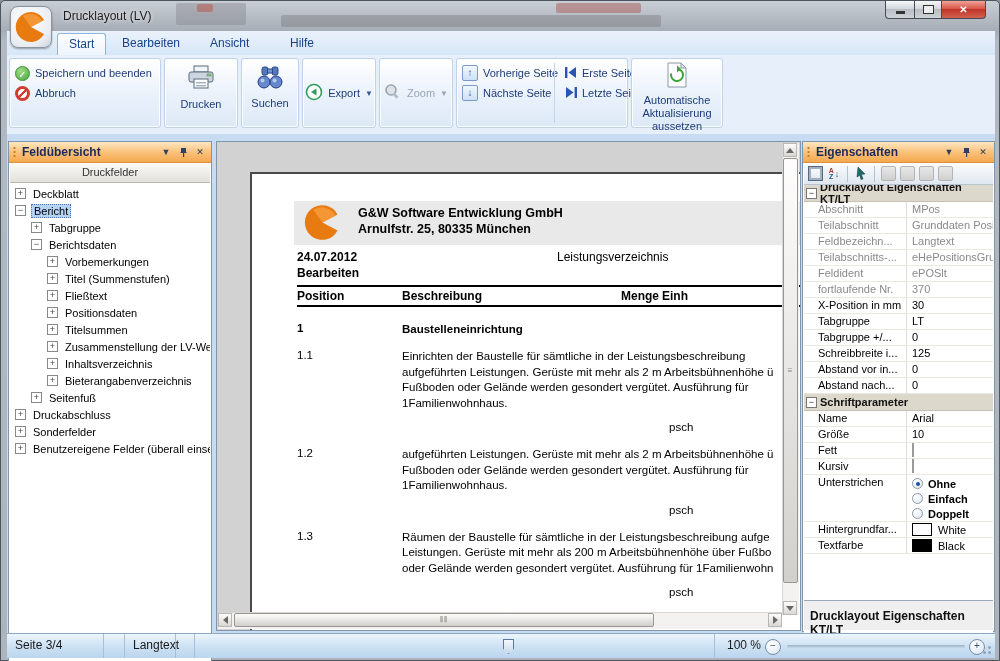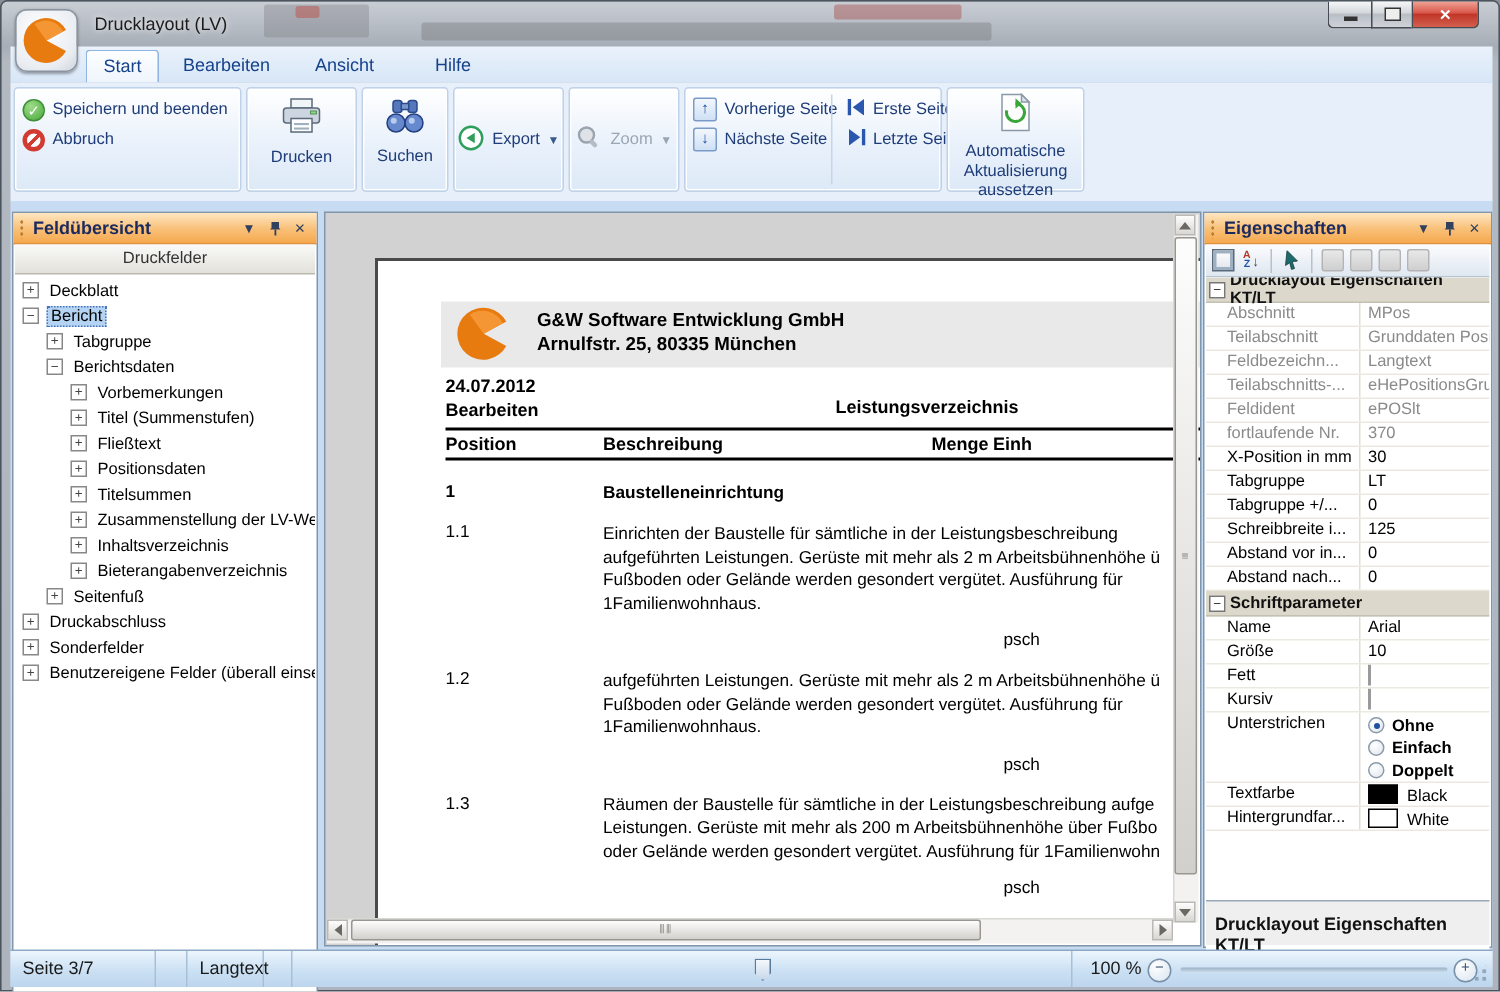--- a/index.html
+++ b/index.html
@@ -64,21 +64,21 @@
   #left-tabs{position:absolute;left:1px;right:1px;bottom:1px;height:19px;background:#eef1f5;border-top:1px solid #9aa8bc;display:flex;font-size:11px;}
   .ltab{padding:0 8px;line-height:18px;color:#222;border-right:1px solid #b8c2ce;}
   .ltab.active{background:#fff;font-weight:bold;border:1px solid #8b9bb0;border-top:none;margin-top:-1px;line-height:19px;}
   
   #preview{left:215px;top:140px;width:585px;height:490px;background:#d2d2d2;overflow:hidden;}
   #page{position:absolute;left:33px;top:30px;width:745px;height:700px;background:#fff;border:2px solid #4a4a4a;z-index:1;}
   #page .band{position:absolute;left:42px;top:27px;right:0;height:44px;background:#e9e9e9;}
   #logo2{position:absolute;left:52px;top:30px;}
   .company{position:absolute;left:106px;font-weight:bold;font-size:12.5px;white-space:nowrap;}
   #doc-date{position:absolute;left:45px;top:76px;font-weight:bold;font-size:12px;}
-  #doc-title{position:absolute;left:305px;top:76px;font-weight:bold;font-size:12px;margin-top:14px;}
+  #doc-title{position:absolute;left:305px;top:76px;font-weight:normal;font-size:12px;}
   #doc-project{position:absolute;left:45px;top:92px;font-weight:bold;font-size:12px;}
   .rule{position:absolute;left:45px;right:6px;height:2px;background:#000;}
   .thead{position:absolute;top:115px;font-weight:bold;font-size:12px;white-space:nowrap;}
   #doc-items{position:absolute;left:45px;top:148px;right:0;}
   .doc-item{position:relative;margin-bottom:12px;}
   .doc-pos{position:absolute;left:0;top:0;font-size:11.5px;}
   .doc-text{margin-left:105px;font-size:11.5px;line-height:15.4px;white-space:nowrap;}
   .doc-item.b .doc-pos,.doc-item.b .doc-text{font-weight:bold;}
   .doc-qty{margin:9px 0 8px 267px;}
   #pv-vscroll{position:absolute;right:1px;top:1px;width:16px;height:472px;background:#f3f2f1;border-left:1px solid #d9d7d4;z-index:3;}
@@ -576,33 +576,33 @@
               <span class="rdot"></span>
               <span>Einfach</span>
             </div>
             <div class="radio-line">
               <span class="rdot"></span>
               <span>Doppelt</span>
             </div>
           </div>
         </div>
         <div class="prow">
+          <div class="lab">Hintergrundfar...</div>
+          <div class="val"><span class="swatch" style="background: rgb(255, 255, 255);"></span><span>White</span></div>
+        </div>
+        <div class="prow">
           <div class="lab">Textfarbe</div>
           <div class="val"><span class="swatch" style="background: rgb(0, 0, 0);"></span><span>Black</span></div>
         </div>
-        <div class="prow">
-          <div class="lab">Hintergrundfar...</div>
-          <div class="val"><span class="swatch" style="background: rgb(255, 255, 255);"></span><span>White</span></div>
-        </div>
       </div>
     <div id="prop-footer">Drucklayout Eigenschaften KT/LT</div>
   </div>
 
   <div id="statusbar">
-    <div class="scell" style="left:0;width:97px;">Seite 3/7</div>
+    <div class="scell" style="left:0;width:97px;">Seite 3/4</div>
     <div class="scell" style="left:97px;width:21px;"></div>
     <div class="scell" style="left:118px;width:51px;">Langtext</div>
     <div class="scell" style="left:169px;width:19px;"></div>
     <div class="scell" style="left:188px;width:520px;border-right:1px solid #a7c0d8;"></div>
     <div class="scell" style="left:708px;width:48px;border-right:none;padding-left:12px;">100 %</div>
     <div class="zoombtn" style="left:758px;">−</div>
     <div id="ztrack" style="left:780px;width:178px;"></div>
     <div id="zthumb" style="left:496px;"></div>
     <div class="zoombtn" style="left:962px;">+</div>
     <div id="resize-grip"></div>

